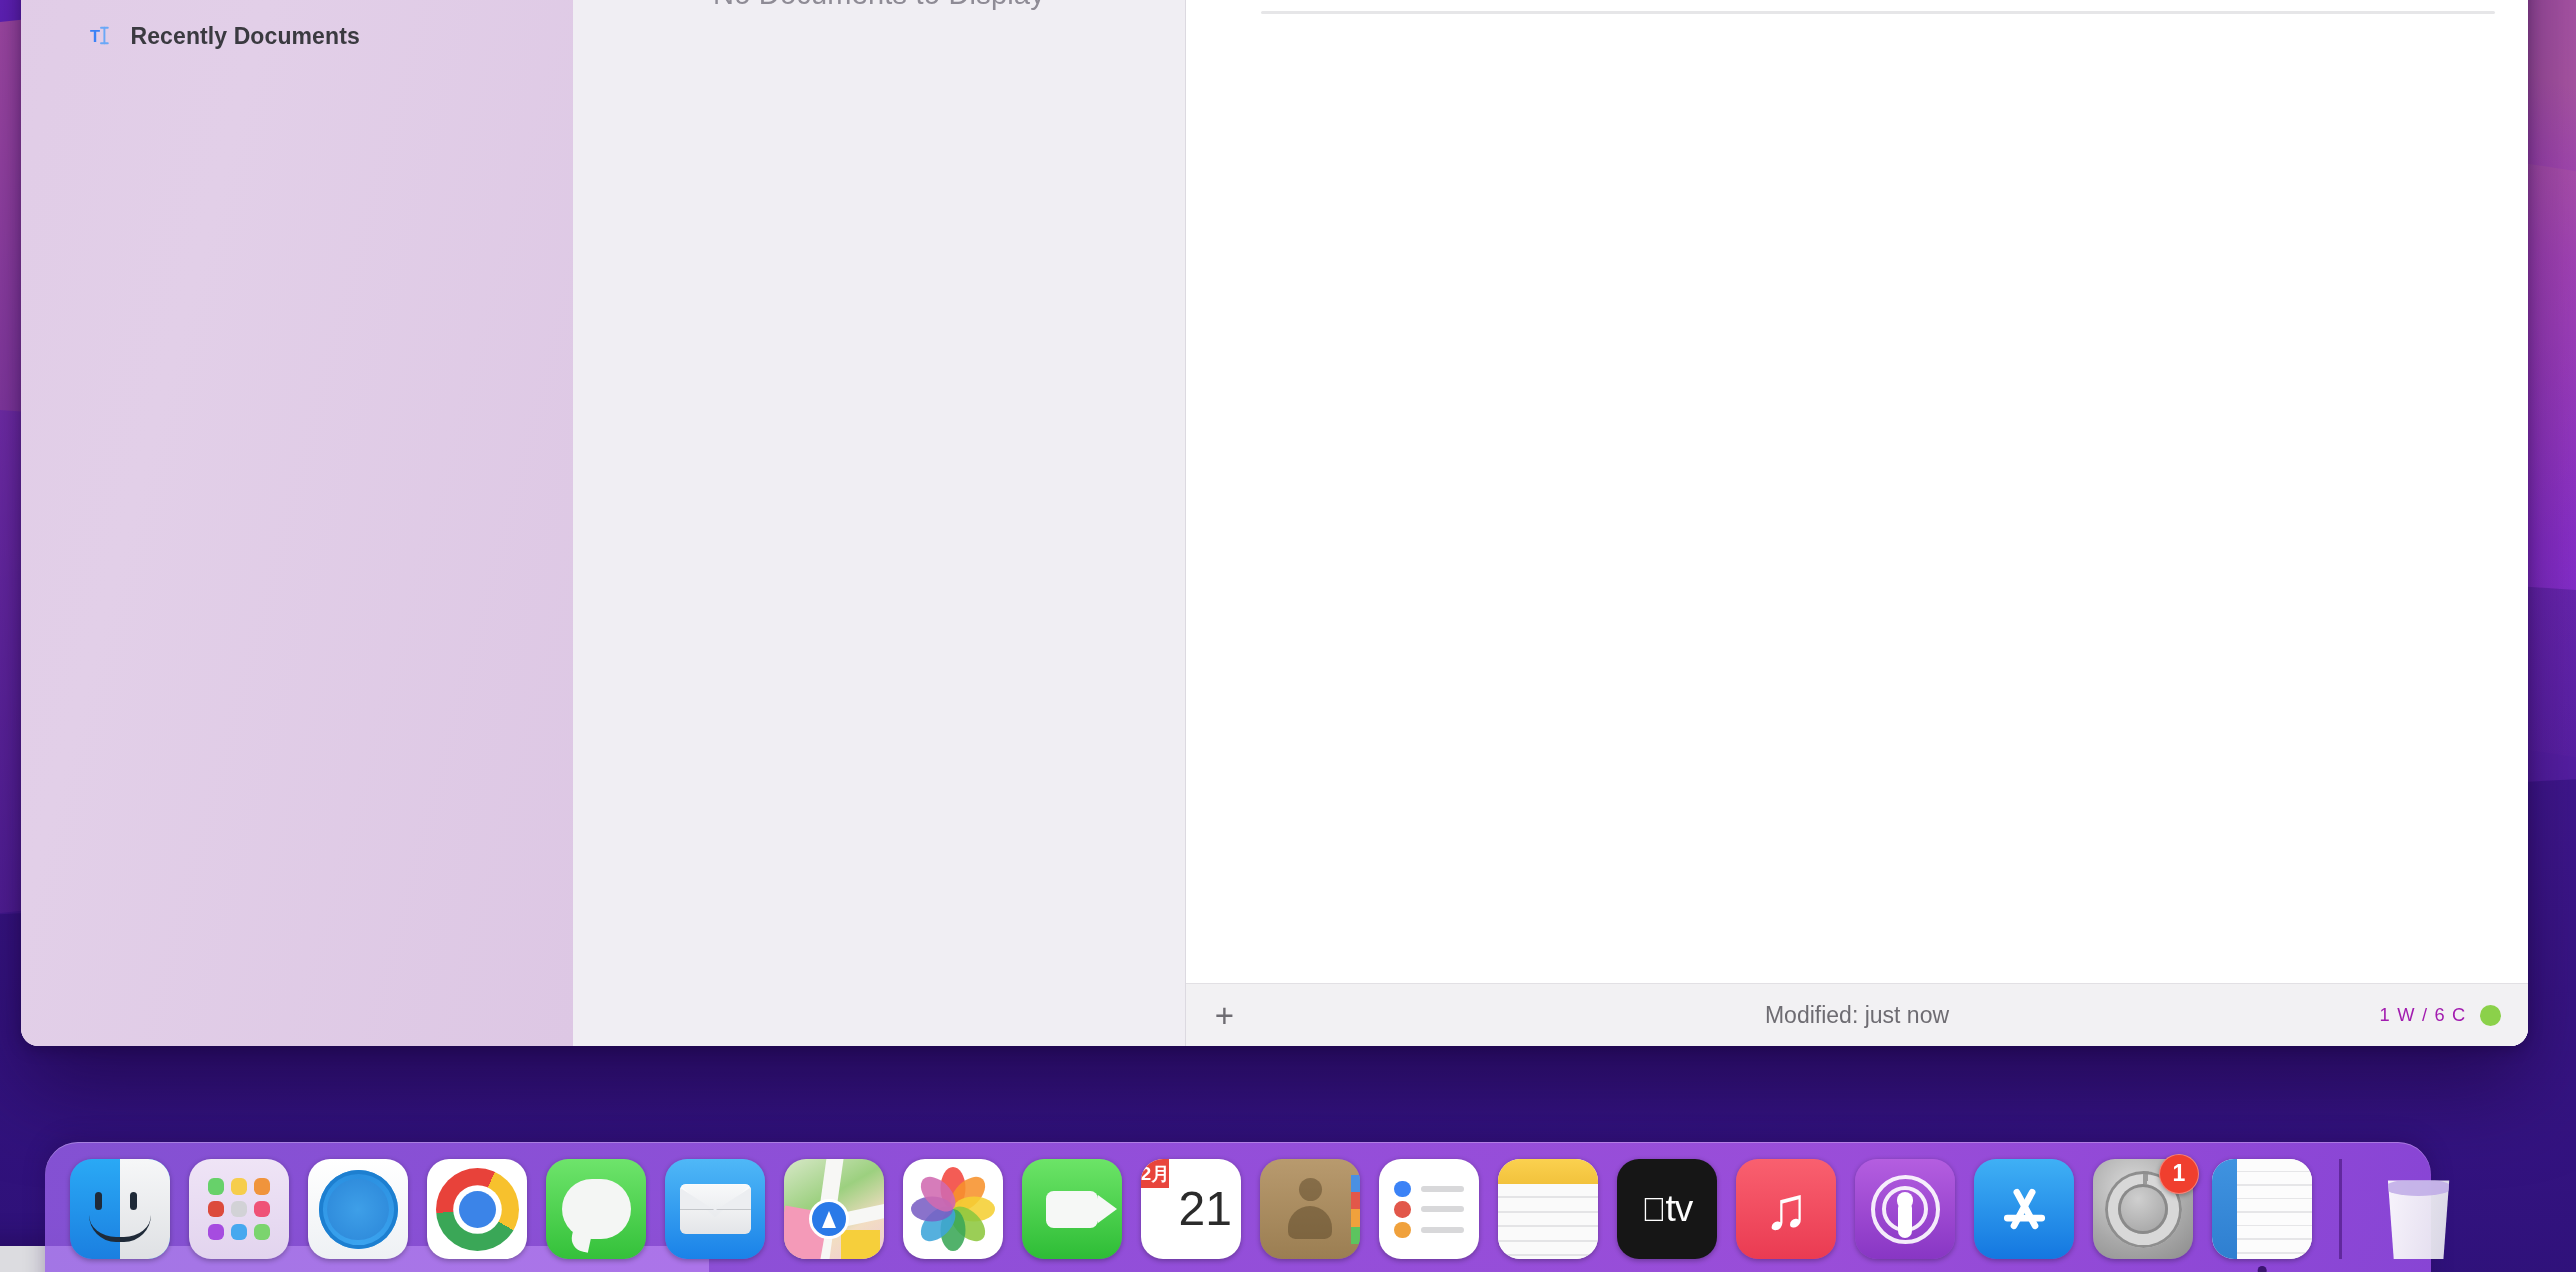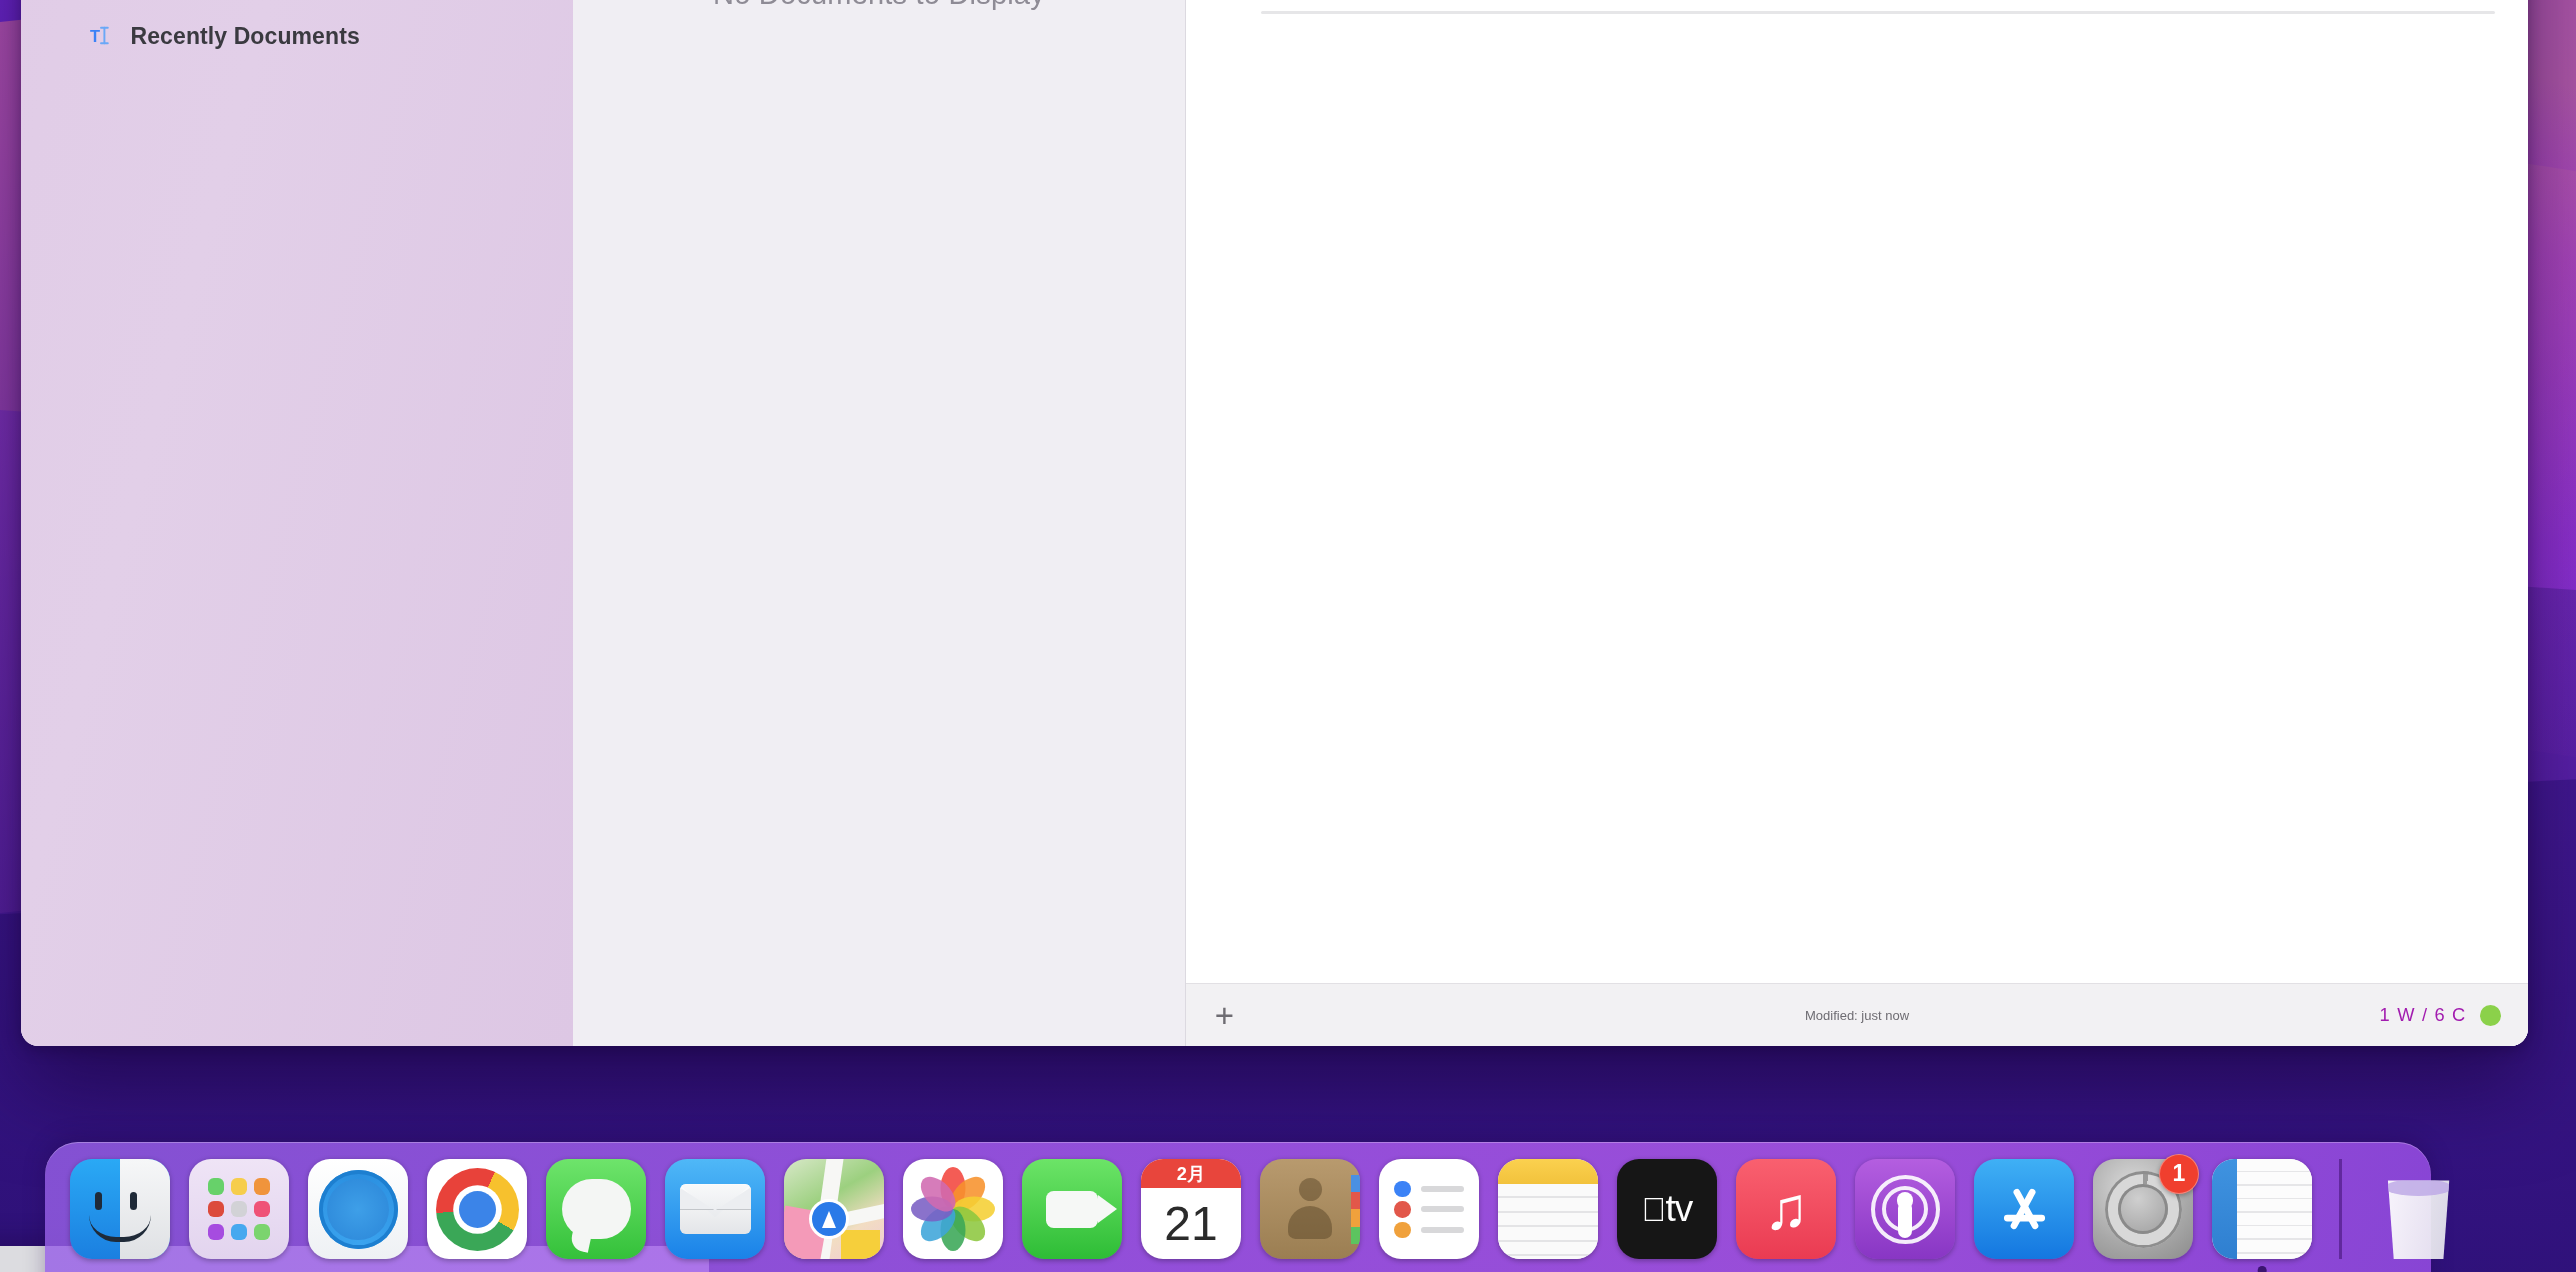--- a/index.html
+++ b/index.html
@@ -118,21 +118,21 @@
     display:flex; align-items:center;
     padding:0 27px 0 21px;
     position:relative;
   }
   #statusbar .plus{
     font-size:33px; color:#6e6c72; line-height:1; font-weight:300;
     padding:0 7.7px; cursor:default;
   }
   #statusbar .mid{
     position:absolute; left:0; right:0; text-align:center;
-    font-size:13px; color:#6e6c72;
+    font-size:23px; color:#6e6c72;
   }
   #statusbar .right{
     margin-left:auto; display:flex; align-items:center; gap:13.5px;
     position:relative; z-index:2;
   }
   #statusbar .count{ font-size:18.3px; color:#a21caf; letter-spacing:1.2px; }
   #statusbar .dot{ width:21px; height:21px; border-radius:50%; background:#8bd14a; }
 
   
   #bg-window{
@@ -230,21 +230,21 @@
   .ic-maps .pin::after{content:"";width:0;height:0;border-left:7.7px solid transparent;border-right:7.7px solid transparent;border-bottom:17.4px solid #fff;}
 
   .ic-photos{ background:#fff; display:flex;align-items:center;justify-content:center;}
   .ic-photos .flower{position:relative;width:73px;height:73px;}
   .ic-photos .flower i{position:absolute;left:50%;top:50%;width:25px;height:42px;border-radius:50%;transform-origin:50% 100%;opacity:.88;}
 
   .ic-facetime{ background:linear-gradient(180deg,#6ce467,#2ebd36); display:flex;align-items:center;justify-content:center;}
   .ic-facetime .cam{width:52px;height:37px;background:#f6f8f6;border-radius:7.7px;position:relative;}
   .ic-facetime .cam::after{content:"";position:absolute;right:-19px;top:3.9px;width:0;height:0;border-top:14.5px solid transparent;border-bottom:14.5px solid transparent;border-left:19px solid #f6f8f6;}
 
-  .ic-calendar{ background:#fff; display:flex;flex-direction:column;}
+  .ic-calendar{ background:#fff; display:flex;flex-direction:row;}
   .ic-calendar .top{height:29px;background:#e8453c;color:#fff;font-size:18.3px;font-weight:700;display:flex;align-items:center;justify-content:center;}
   .ic-calendar .day{flex:1;display:flex;align-items:center;justify-content:center;font-size:48px;font-weight:300;color:#2b2b2b;line-height:1;}
 
   .ic-contacts{ background:linear-gradient(180deg,#b89a6e,#9b7e52); position:relative;}
   .ic-contacts .person{position:absolute;left:50%;top:19px;transform:translateX(-50%);width:44px;height:62px;}
   .ic-contacts .head{width:23px;height:23px;border-radius:50%;background:rgba(90,70,40,.5);margin:0 auto;}
   .ic-contacts .body{width:44px;height:33px;border-radius:23px 23px 7.7px 7.7px;background:rgba(90,70,40,.5);margin-top:4.8px;}
   .ic-contacts .tabs{position:absolute;right:0;top:15.4px;width:8.7px;height:69px;display:flex;flex-direction:column;}
   .ic-contacts .tabs i{flex:1;}
 

